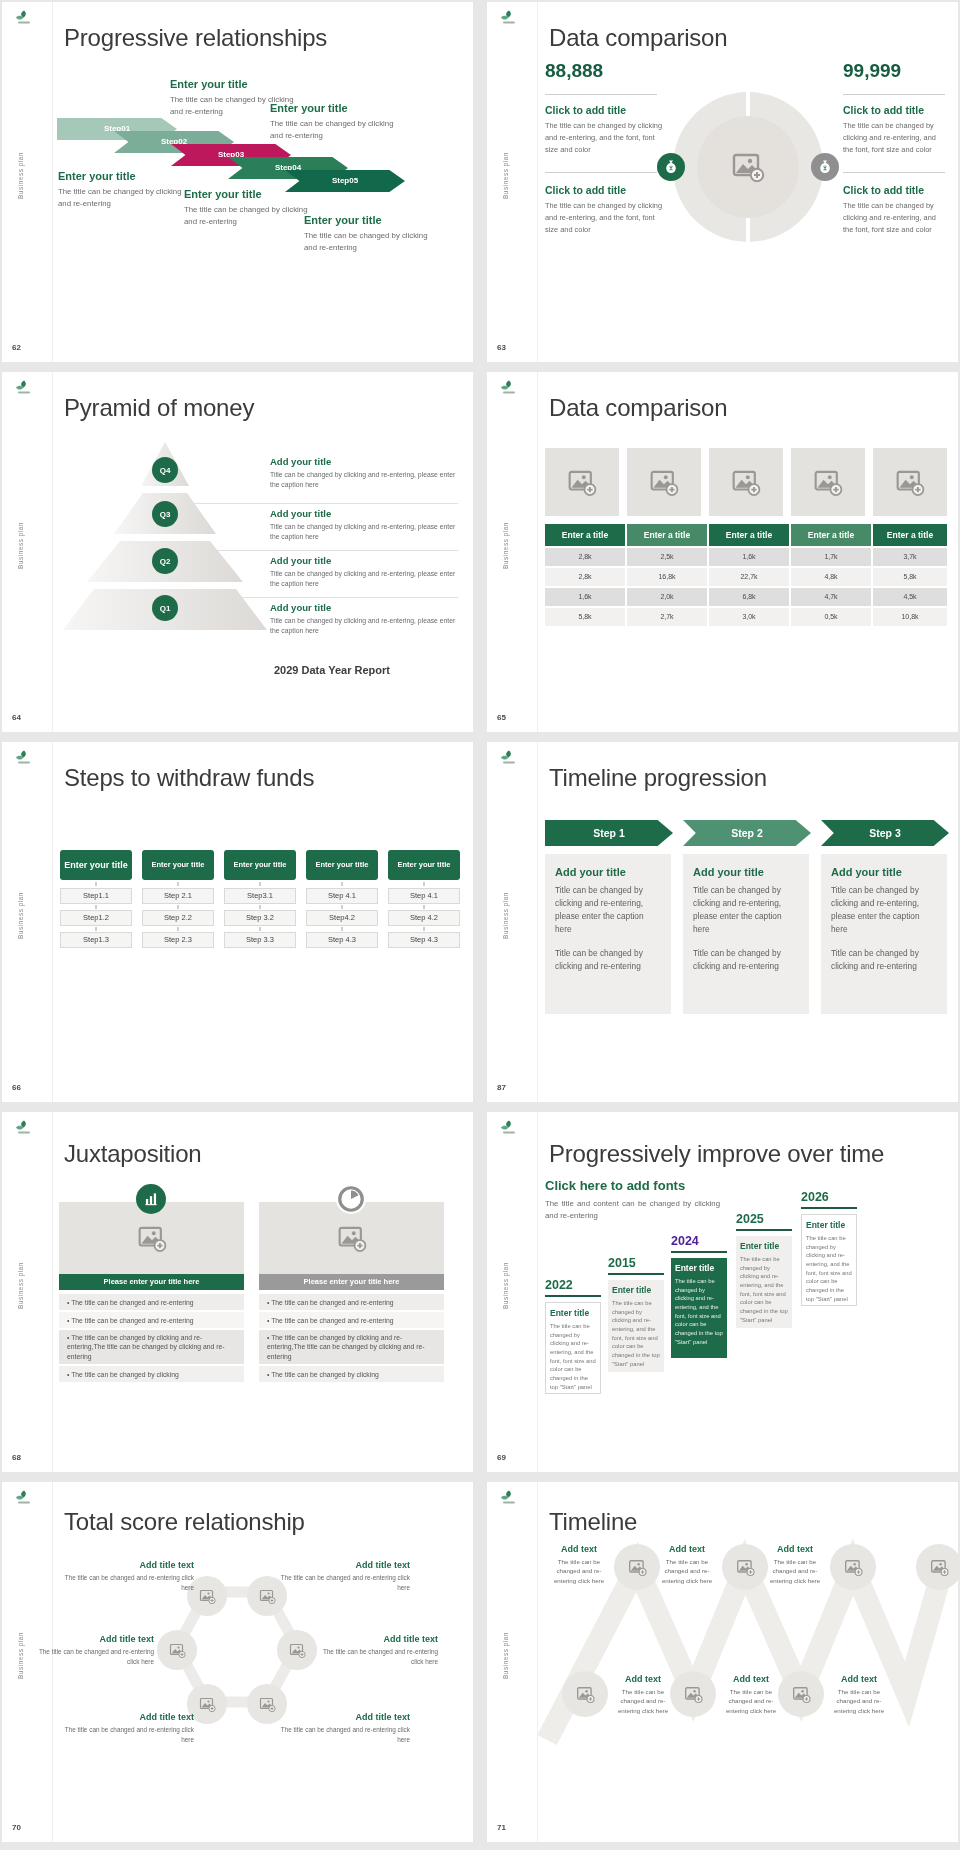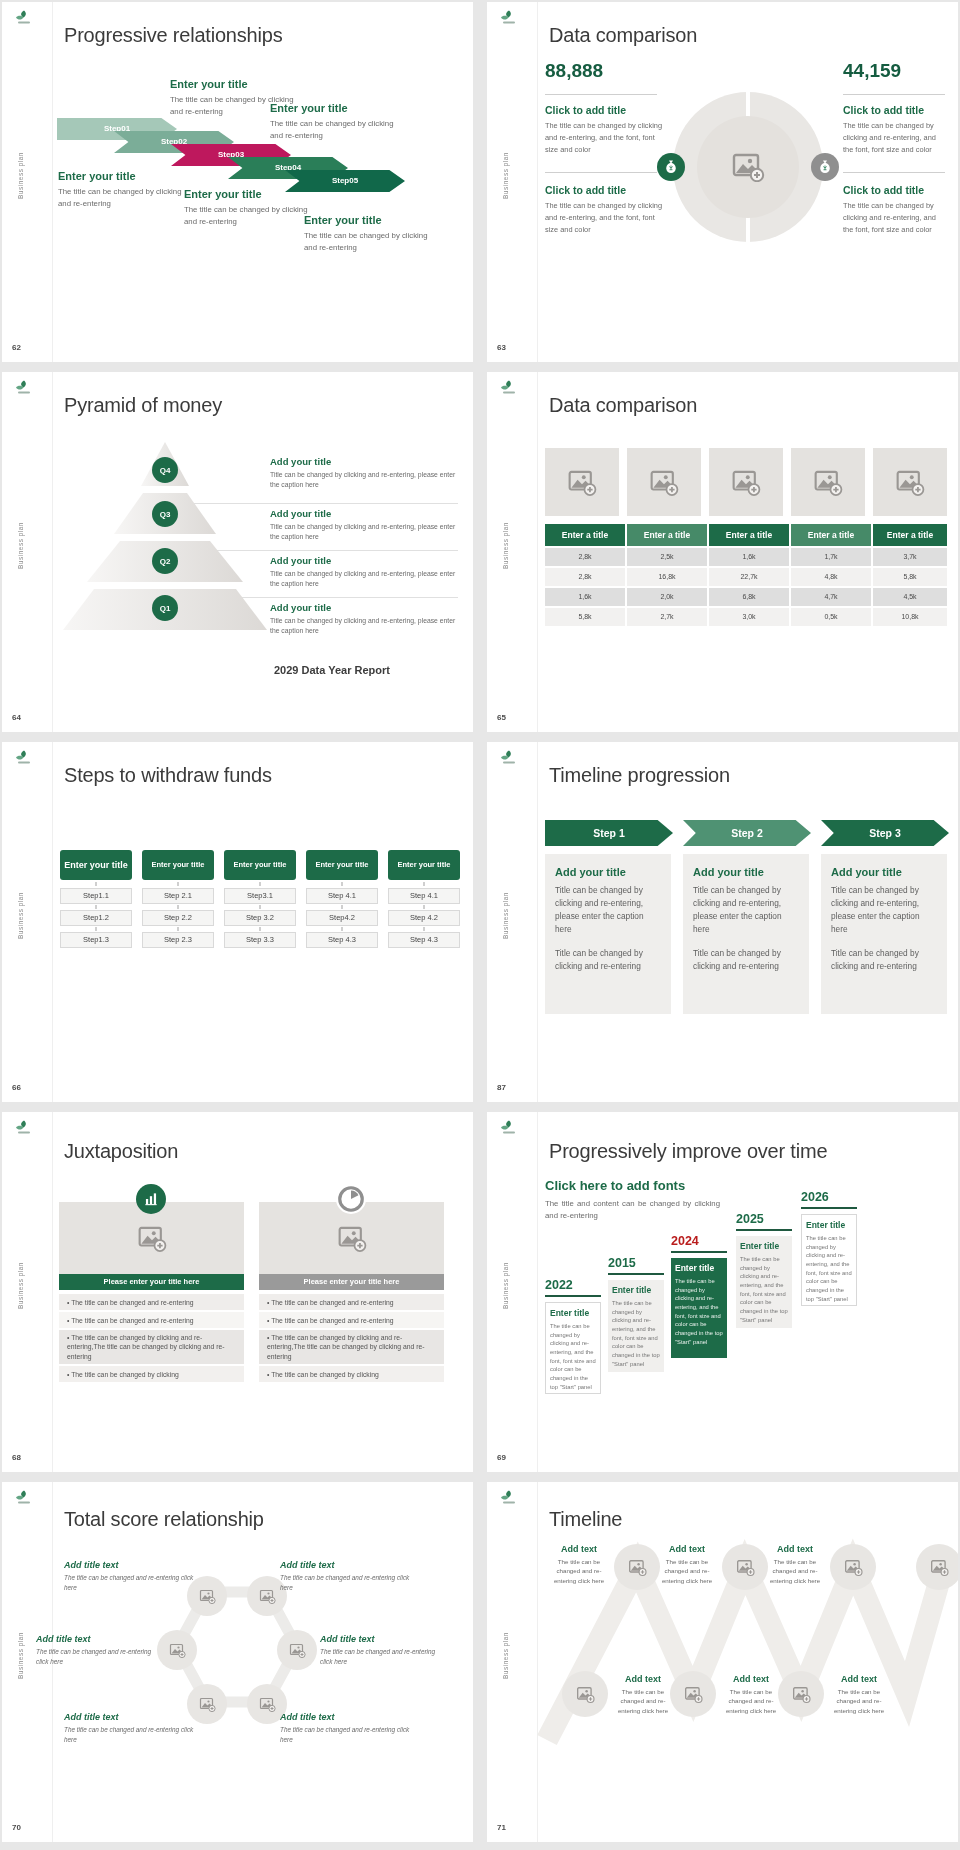--- a/index.html
+++ b/index.html
@@ -4,21 +4,21 @@
 <style>
   html,body{margin:0;padding:0;}
   body{width:960px;height:1850px;background:#e7e7e7;font-family:"Liberation Sans",sans-serif;position:relative;overflow:hidden;}
   .sl{position:absolute;width:471px;height:360px;background:#fff;overflow:hidden;}
   .abs{position:absolute;}
   
   .mstrip{position:absolute;left:0;top:0;bottom:0;width:50px;border-right:1px solid #efefef;}
   .logo{position:absolute;left:12px;top:8px;width:20px;height:16px;}
   .brand{position:absolute;left:15px;top:150px;width:12px;font-size:6.5px;color:#8b8b8b;writing-mode:vertical-rl;transform:rotate(180deg);letter-spacing:.5px;}
   .snum{position:absolute;left:10px;bottom:10px;font-size:8px;font-weight:bold;color:#4c4c4c;}
-  .stitle{position:absolute;left:62px;top:22px;font-size:20px;font-weight:400;color:#3b3b3b;letter-spacing:-.2px;}
+  .stitle{position:absolute;left:62px;top:22px;font-size:24px;font-weight:400;color:#3b3b3b;letter-spacing:-.2px;}
   
   .gh{color:#1d6b48;font-weight:bold;}
   .bs{color:#6b6b6b;}
   .ctr{text-align:center;}
   
   .chev{position:absolute;height:22px;width:120px;color:#fff;font-size:8px;font-weight:bold;line-height:22px;text-align:center;clip-path:polygon(0 0,87% 0,100% 50%,87% 100%,0 100%,12% 50%);}
   .chev.first{clip-path:polygon(0 0,87% 0,100% 50%,87% 100%,0 100%);}
   
   .ban{position:absolute;height:26px;width:128px;color:#fff;font-size:10.5px;font-weight:bold;line-height:26px;text-align:center;clip-path:polygon(0 0,88% 0,100% 50%,88% 100%,0 100%,10% 50%);}
   .ban.first{clip-path:polygon(0 0,88% 0,100% 50%,88% 100%,0 100%);}
@@ -42,21 +42,21 @@
   .brow{position:absolute;left:0;right:0;font-size:6.8px;color:#555;padding:0 8px;box-sizing:border-box;display:flex;align-items:center;}
   .brow span::before{content:"•  ";}
   .cicon{position:absolute;width:30px;height:30px;border-radius:50%;display:flex;align-items:center;justify-content:center;}
   
   .ycard{position:absolute;width:56px;height:92px;box-sizing:border-box;padding:5px 4px;}
   .ycard .et{font-size:8.5px;margin-bottom:4px;}
   .ycard .yb{font-size:5.8px;line-height:1.5;color:#777;}
   .ylabel{position:absolute;width:56px;font-size:12.5px;font-weight:bold;color:#1d6b48;border-bottom:2px solid #1f5940;padding-bottom:3px;}
   
   .node{position:absolute;border-radius:50%;background:#e8e6e3;display:flex;align-items:center;justify-content:center;}
-  .tb70{position:absolute;width:130px;text-align:left;font-style:italic;}
+  .tb70{position:absolute;width:130px;text-align:right;}
   .tb70 .t{font-size:9px;margin-bottom:3px;}
   .tb70 .c{font-size:6.4px;color:#6b6b6b;line-height:1.5;}
   .tb71{position:absolute;width:64px;text-align:center;}
   .tb71 .t{font-size:9px;margin-bottom:3px;}
   .tb71 .c{font-size:6.2px;color:#6b6b6b;line-height:1.5;}
   .hline{position:absolute;height:1px;background:#cfcfcf;}
 </style>
 </head>
 <body>
 
@@ -163,21 +163,21 @@
     <svg style="width:16px;height:16px">
         <use href="#i-bag"></use>
       </svg>
   </div>
   <div class="abs" style="left:324px;top:151px;width:28px;height:28px;border-radius:50%;background:#8f8f8f;display:flex;align-items:center;justify-content:center">
     <svg style="width:16px;height:16px">
         <use href="#i-bag"></use>
       </svg>
   </div>
 
-  <div class="abs gh" style="left:356px;top:58px;font-size:19px;color:#155c40">44,159</div>
+  <div class="abs gh" style="left:356px;top:58px;font-size:19px;color:#155c40">99,999</div>
   <div class="hline" style="left:356px;top:92px;width:102px"></div>
   <div class="abs" style="left:356px;top:102px;width:105px">
     <div class="gh" style="font-size:10.5px;margin-bottom:4px">Click to add title</div>
     <div class="bs" style="font-size:7.4px;line-height:1.6">The title can be changed by clicking and re-entering, and the font, font size and color</div>
   </div>
   <div class="hline" style="left:356px;top:170px;width:102px"></div>
   <div class="abs" style="left:356px;top:182px;width:105px">
     <div class="gh" style="font-size:10.5px;margin-bottom:4px">Click to add title</div>
     <div class="bs" style="font-size:7.4px;line-height:1.6">The title can be changed by clicking and re-entering, and the font, font size and color</div>
   </div>
@@ -468,21 +468,21 @@
     <div class="gh et">Enter title</div>
     <div class="yb">The title can be changed by clicking and re-entering, and the font, font size and color can be changed in the top "Start" panel</div>
   </div>
 
   <div class="ylabel" style="left:121px;top:144px">2015</div>
   <div class="ycard" style="left:121px;top:168px;background:#f0efed">
     <div class="gh et">Enter title</div>
     <div class="yb">The title can be changed by clicking and re-entering, and the font, font size and color can be changed in the top "Start" panel</div>
   </div>
 
-  <div class="ylabel" style="left:184px;top:122px;color:#b91c1c">2024</div>
+  <div class="ylabel" style="left:184px;top:122px;color:#4c1d95">2024</div>
   <div class="ycard" style="left:184px;top:146px;height:100px;background:#1d6b48">
     <div class="et" style="color:#fff;font-weight:bold">Enter title</div>
     <div class="yb" style="color:#e8f0ec">The title can be changed by clicking and re-entering, and the font, font size and color can be changed in the top "Start" panel</div>
   </div>
 
   <div class="ylabel" style="left:249px;top:100px">2025</div>
   <div class="ycard" style="left:249px;top:124px;background:#f0efed">
     <div class="gh et">Enter title</div>
     <div class="yb">The title can be changed by clicking and re-entering, and the font, font size and color can be changed in the top "Start" panel</div>
   </div>

